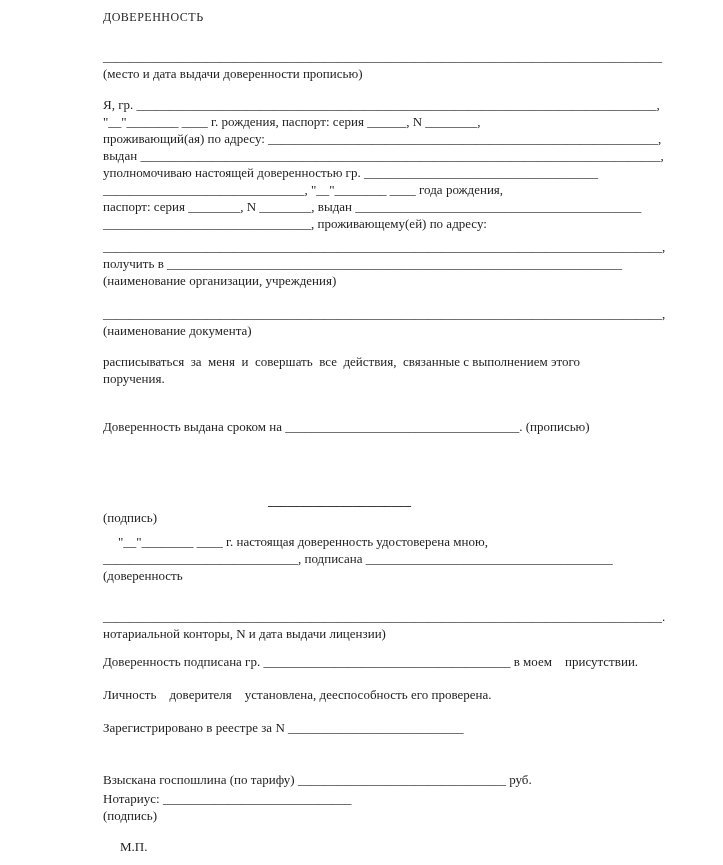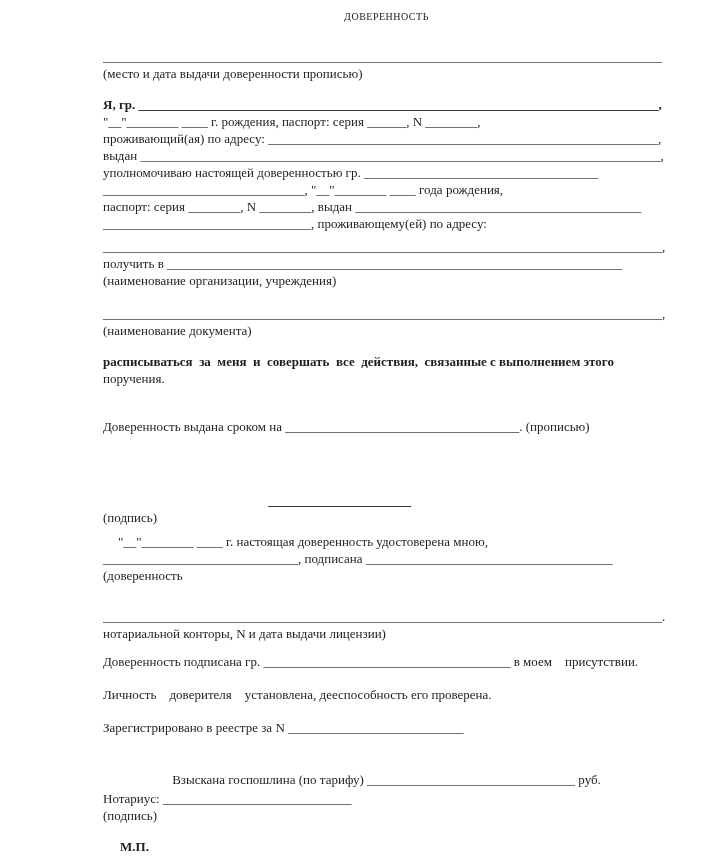--- a/index.html
+++ b/index.html
@@ -15,35 +15,35 @@
     line-height: 17px;
     color: #1e1e1e;
     overflow: hidden;
   }
   .page p {
     margin: 0;
     white-space: pre-wrap;
     word-break: break-all;
   }
   .title {
-    text-align: center;
-    font-size: 10px;
+    text-align: left;
+    font-size: 12px;
     line-height: 18px;
     letter-spacing: 0.5px;
   }
   .m22 { margin-top: 22px !important; }
-  .m14 { margin-top: 14px !important; font-weight: bold; }
+  .m14 { margin-top: 14px !important; }
   .m6  { margin-top: 6px  !important; }
   .m16 { margin-top: 16px !important; }
   .m31 { margin-top: 31px !important; }
   .m57 { margin-top: 57px !important; }
   .m7  { margin-top: 7px  !important; }
   .m24 { margin-top: 24px !important; }
   .m11 { margin-top: 11px !important; }
-  .m35 { margin-top: 35px !important; text-align: center; }
+  .m35 { margin-top: 35px !important; }
   .m2  { margin-top: 2px  !important; }
   .ind15  { text-indent: 15px; }
   .ind17  { text-indent: 17px; }
   .ind165 { text-indent: 165px; font-weight: bold; }
 </style>
 </head>
 <body>
 
 <div class="page">
   <p class="title">ДОВЕРЕННОСТЬ</p>

